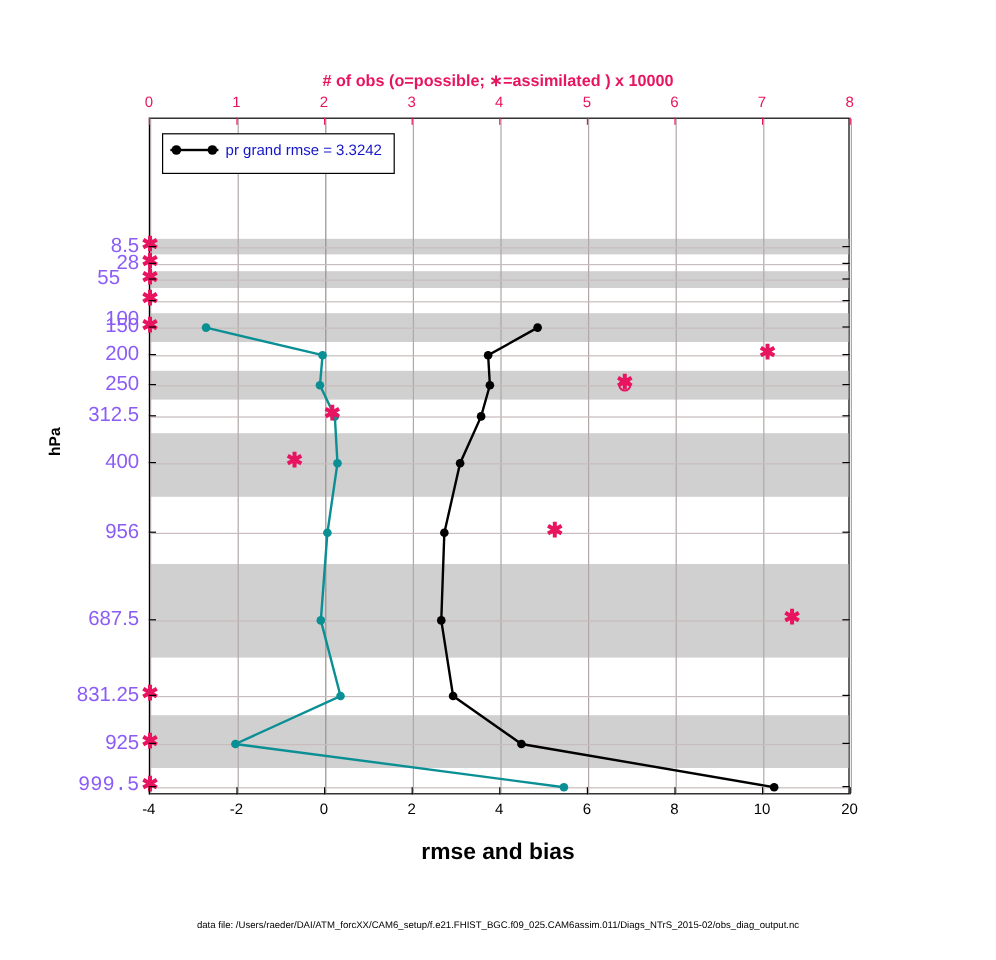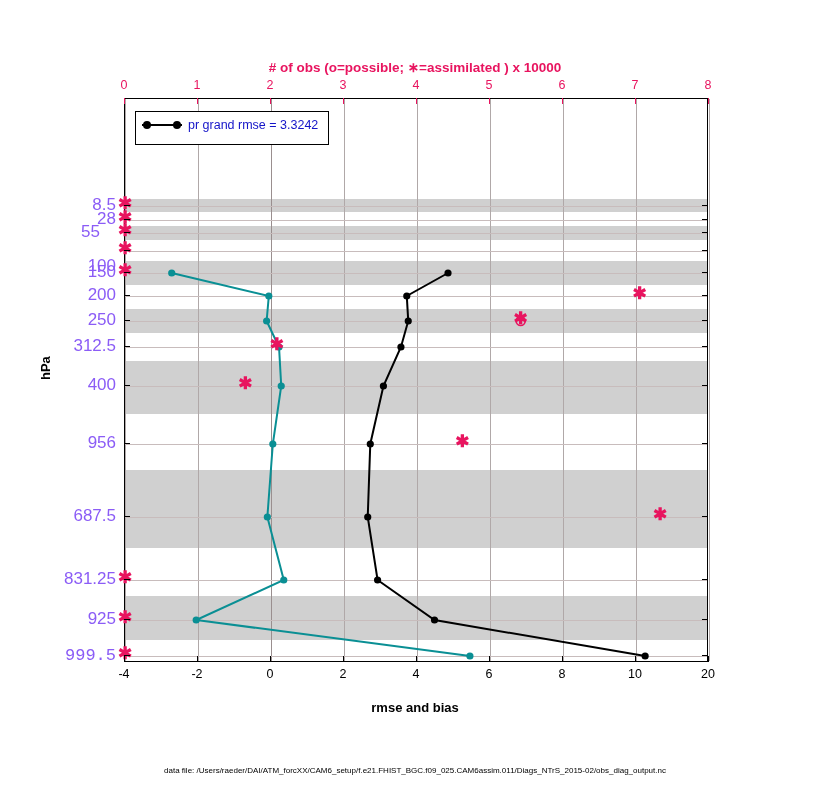--- a/index.html
+++ b/index.html
@@ -127,21 +127,21 @@
     transform: rotate(-90deg);
     transform-origin: left top;
     white-space: nowrap;
   }
   .xlabel {
     position: absolute;
     left: 0;
     top: 700px;
     width: 830px;
     text-align: center;
-    font-size: 13px;
+    font-size: 19px;
     font-weight: bold;
     color: #000;
   }
   .daterange {
     position: absolute;
     left: 0;
     top: 719px;
     width: 830px;
     text-align: center;
     font-size: 13px;

